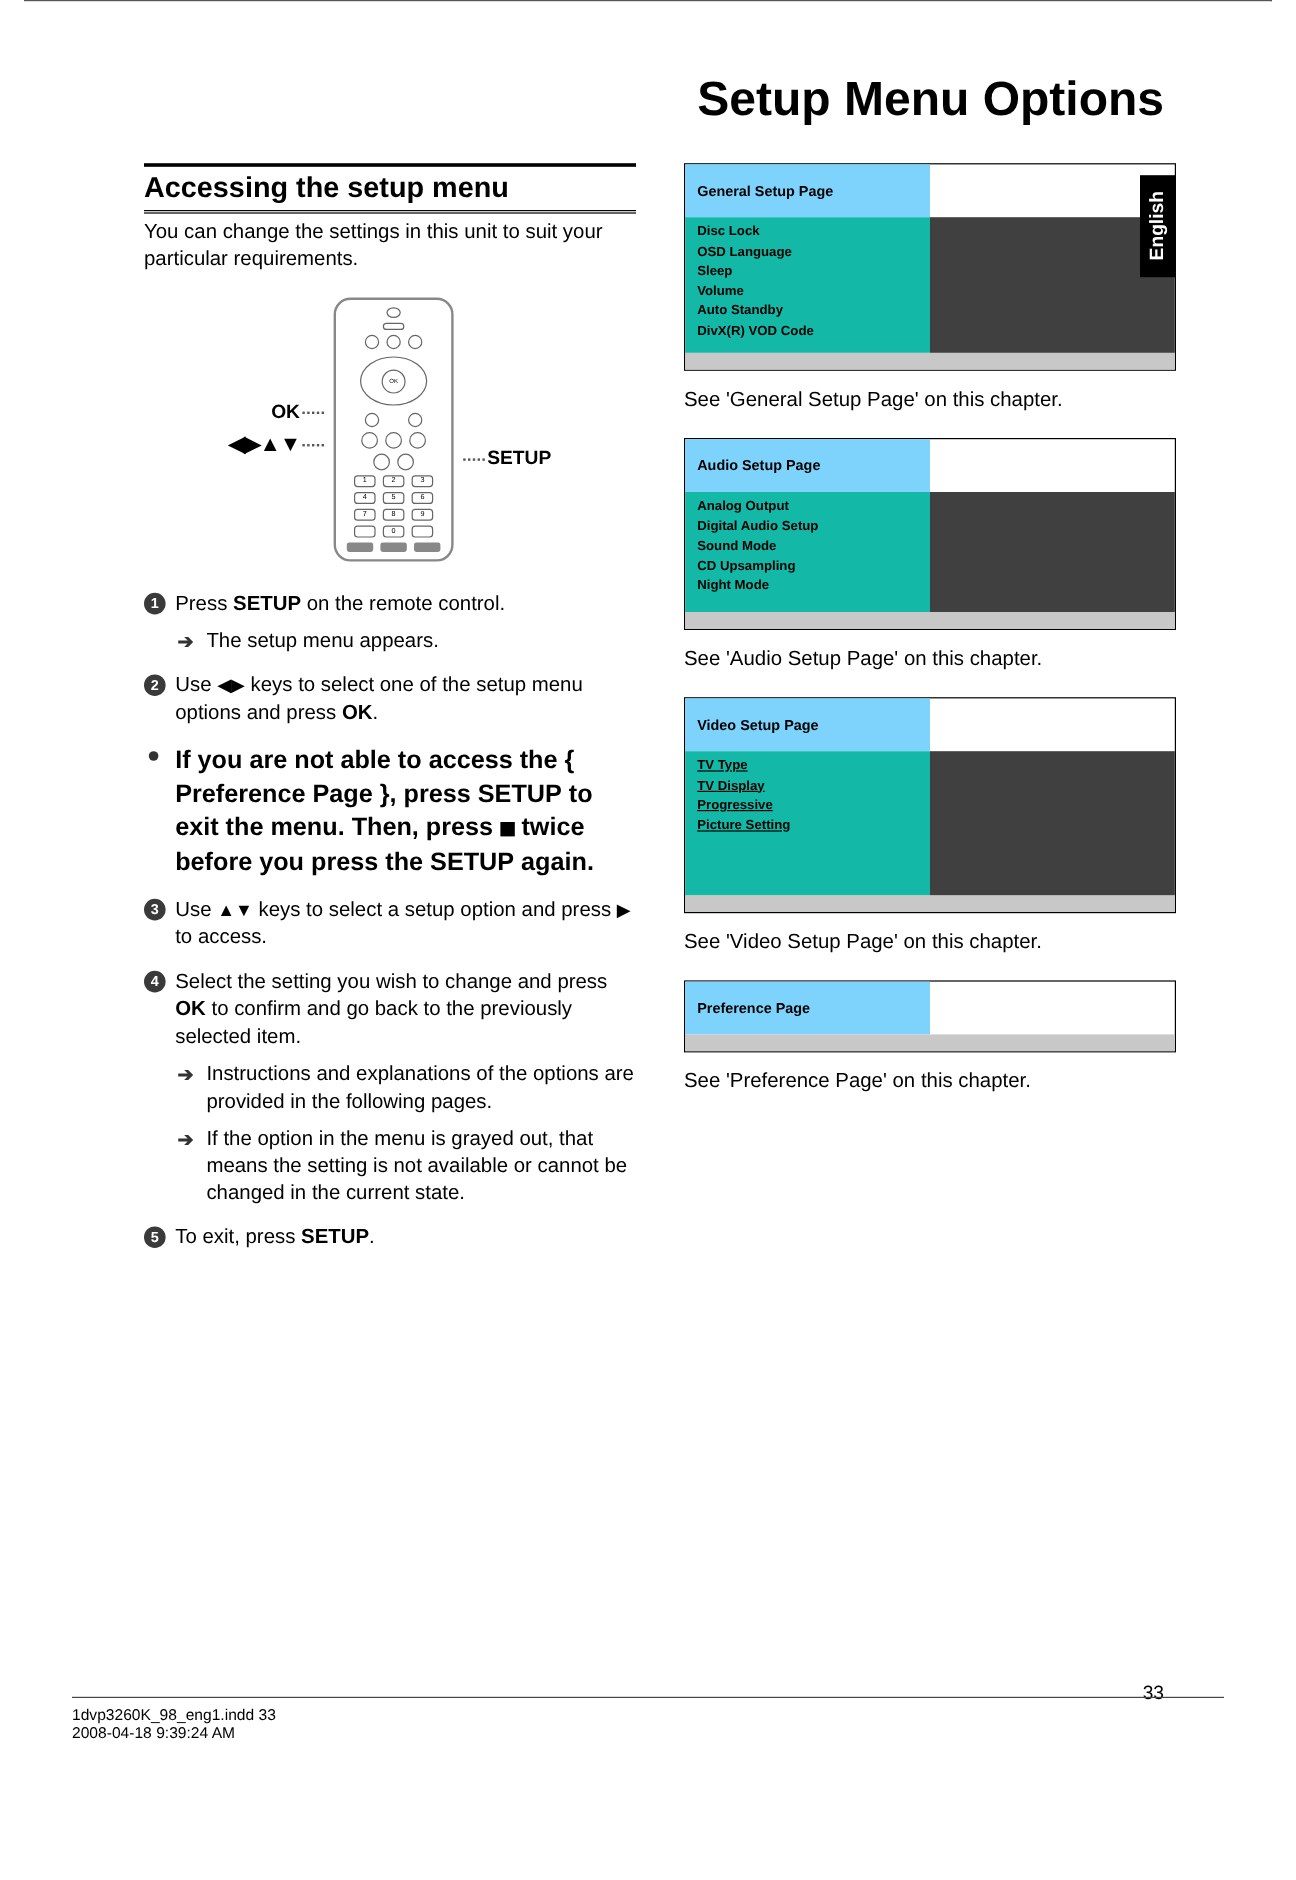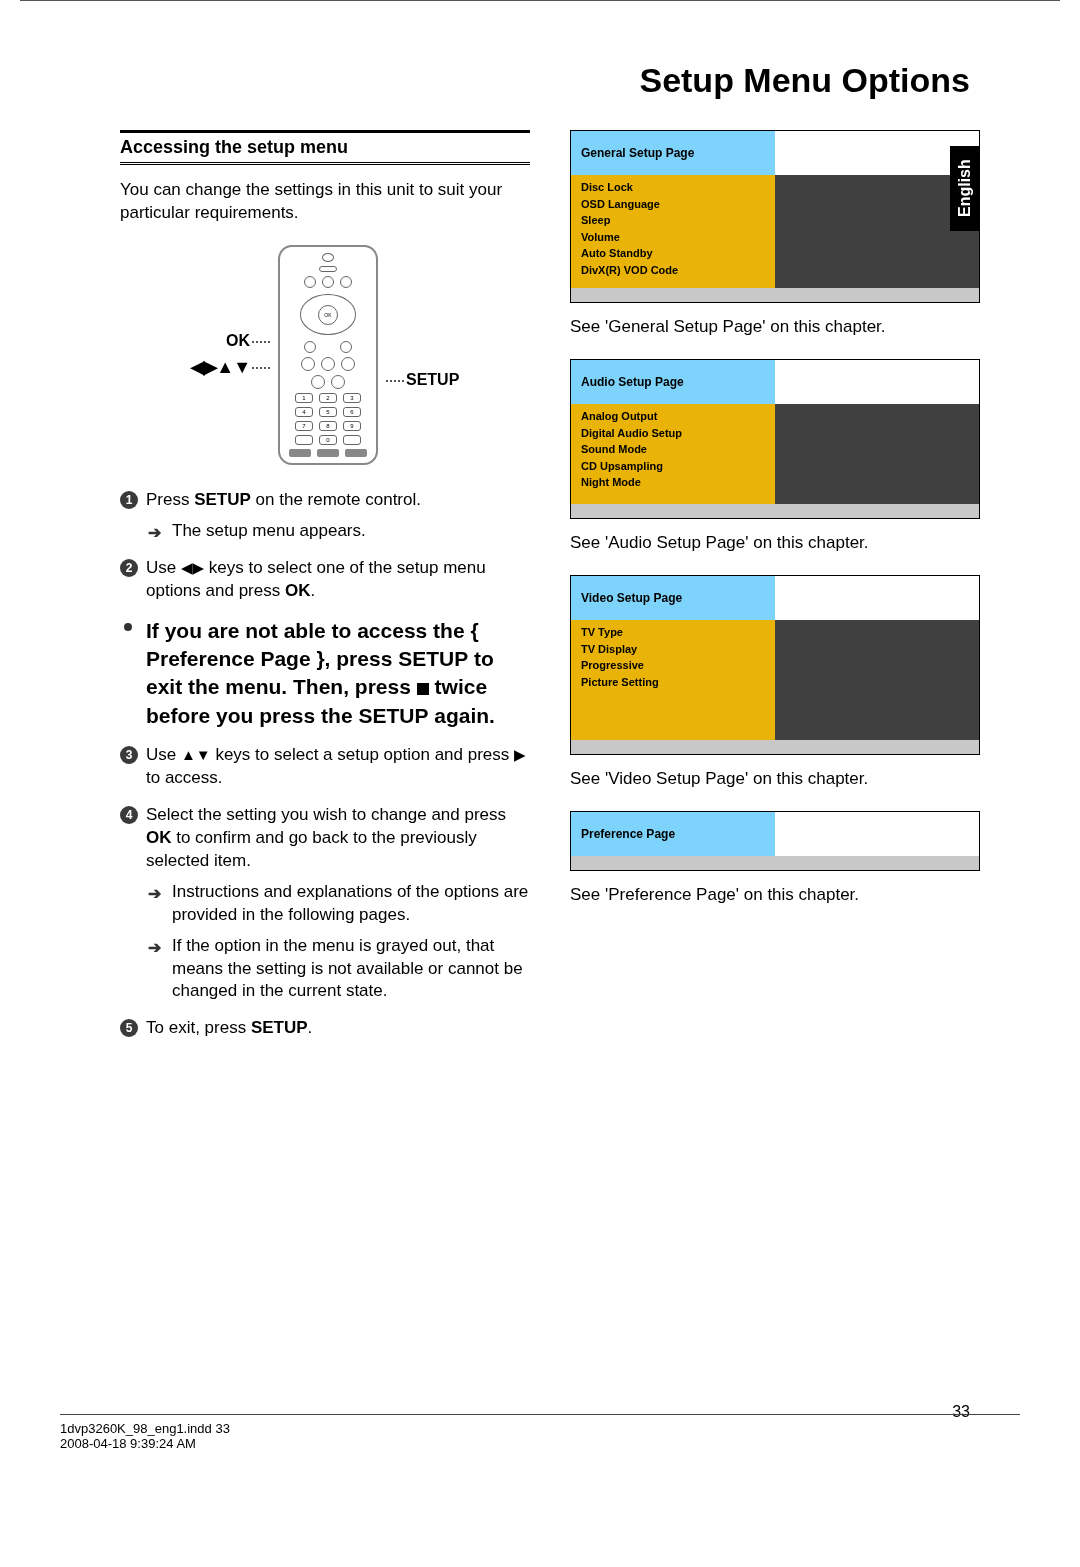--- a/index.html
+++ b/index.html
@@ -33,38 +33,38 @@
     font-size: 16px;
     padding: 14px 6px;
     writing-mode: vertical-rl;
     transform: rotate(180deg);
     height: 85px;
     width: 30px;
     display:flex; align-items:center; justify-content:center;
   }
   .main-title {
     text-align: right;
-    font-size: 34px;
+    font-size: 40px;
     font-weight: bold;
     margin-bottom: 30px;
     padding-right: 10px;
   }
   .columns {
     display: flex;
     gap: 40px;
   }
   .col-left { flex: 1; }
   .col-right { flex: 1; }
   .section-title {
-    font-size: 18px;
+    font-size: 24px;
     font-weight: bold;
     border-top: 3px solid #000;
     border-bottom: 3px double #000;
     padding: 4px 0;
-    margin-bottom: 14px;
+    margin-bottom: 4px;
   }
   .body-text, .step-text, .sub-text {
     font-size: 17px;
     line-height: 1.35;
   }
   .remote-wrap {
     display:flex;
     align-items:center;
     justify-content:center;
     margin: 20px 0 24px 0;
@@ -121,21 +121,21 @@
     font-size:12px;
     font-weight:bold;
     padding:15px 10px;
     width:50%;
   }
   .menu-body {
     display:flex;
   }
   .menu-left {
     width:50%;
-    background:#eab308;
+    background:#14b8a6;
     padding:4px 4px 10px 10px;
     min-height:100px;
   }
   .menu-right {
     width:50%;
     background:#404040;
   }
   .menu-item {
     font-size:11px; font-weight:bold; line-height:1.5;
   }
@@ -284,21 +284,21 @@
           </div>
           <div class="menu-right"></div>
         </div>
         <div class="menu-footer"></div>
       </div>
       <p class="caption">See 'Audio Setup Page' on this chapter.</p>
 
       <div class="menu-box">
         <div class="menu-header">Video Setup Page</div>
         <div class="menu-body">
-          <div class="menu-left" style="min-height:120px;">
+          <div class="menu-left" style="min-height:120px;text-decoration:underline;">
             <div class="menu-item">TV Type</div>
             <div class="menu-item">TV Display</div>
             <div class="menu-item">Progressive</div>
             <div class="menu-item">Picture Setting</div>
           </div>
           <div class="menu-right"></div>
         </div>
         <div class="menu-footer"></div>
       </div>
       <p class="caption">See 'Video Setup Page' on this chapter.</p>

